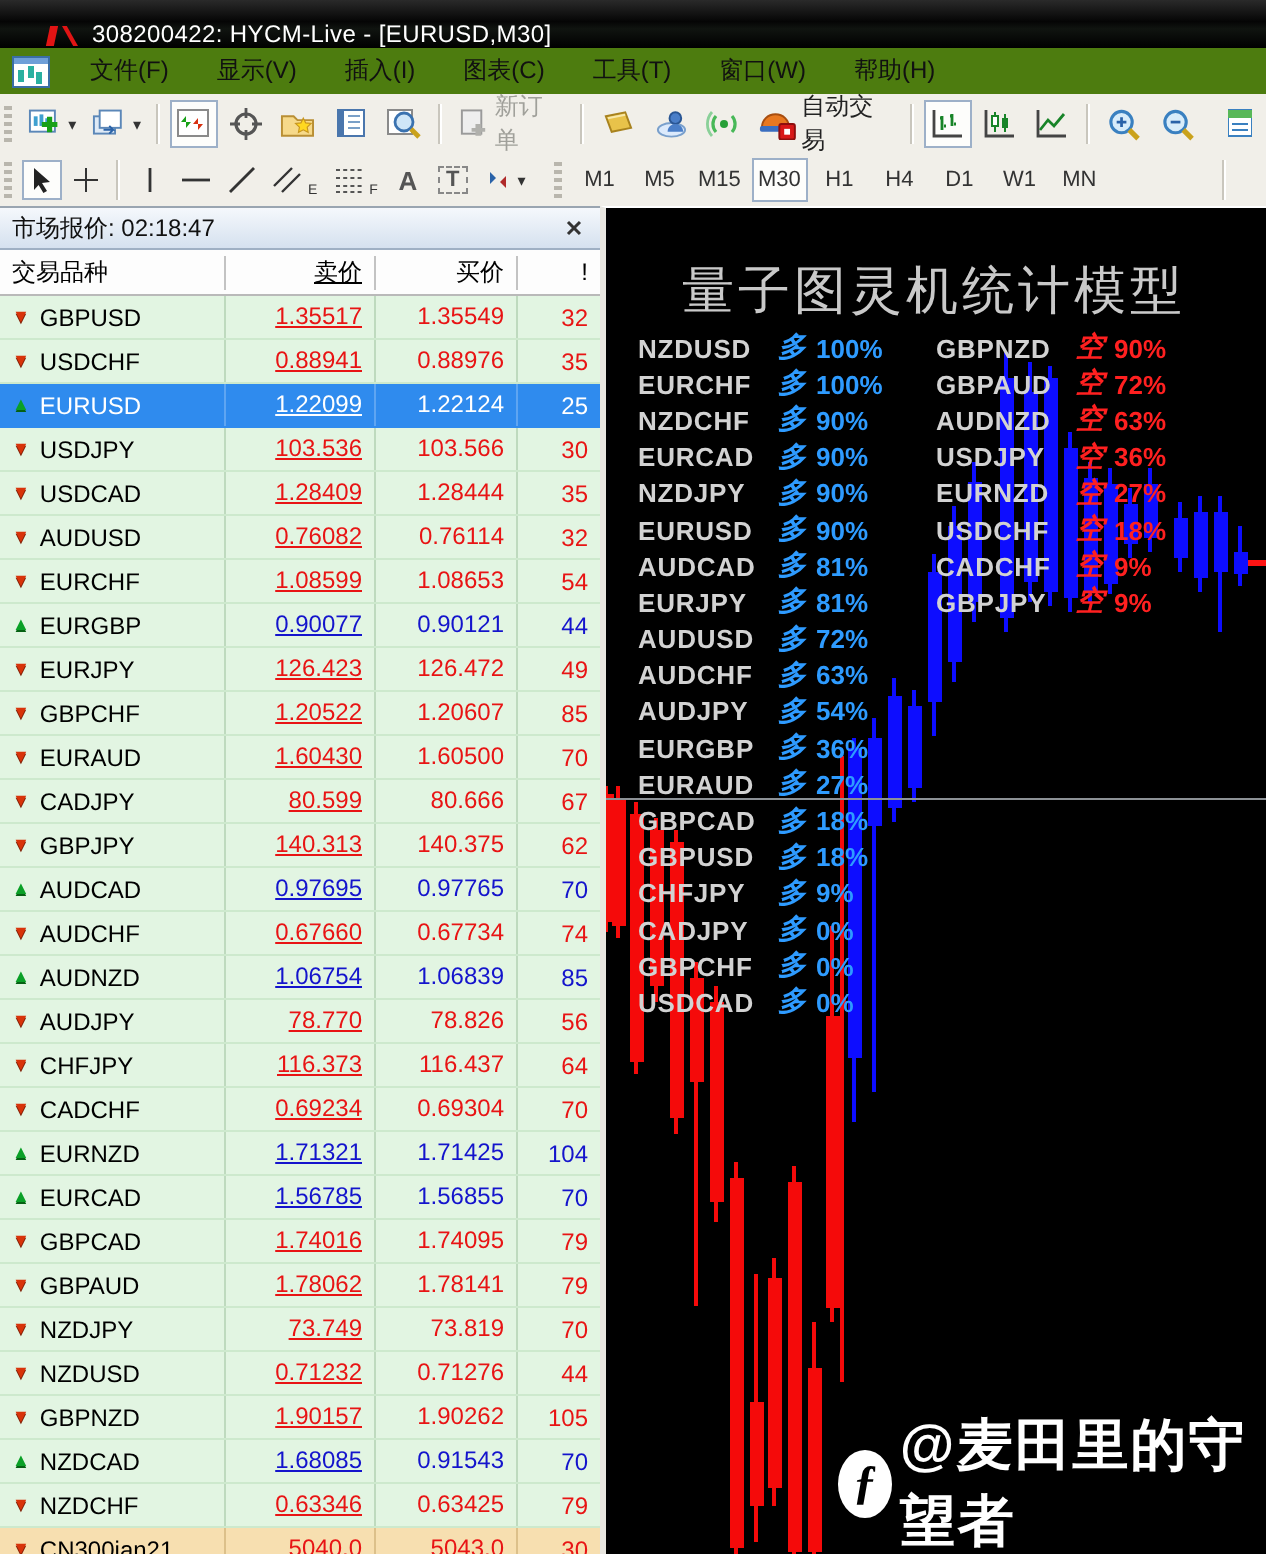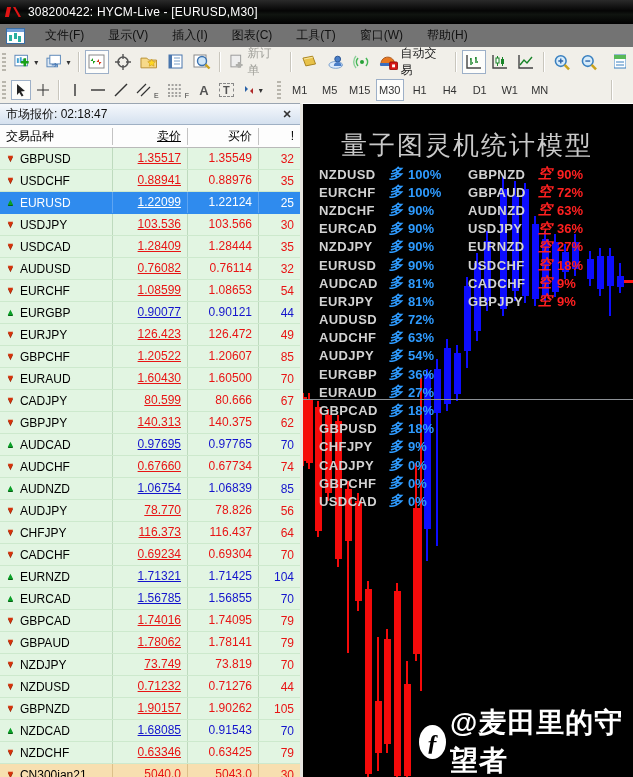--- a/index.html
+++ b/index.html
@@ -1,29 +1,29 @@
 <!DOCTYPE html>
 <html><head>
 <meta charset="utf-8">
 <style>
   html,body{margin:0;padding:0;}
   body{width:633px;height:777px;position:relative;overflow:hidden;
        font-family:"Liberation Sans",sans-serif;background:#ebe8e2;font-size:12px;}
   
   #titlebar{position:absolute;left:0;top:0;width:633px;height:24px;
     background:linear-gradient(180deg,#2a2a2a 0%,#050505 45%,#101410 60%,#000 100%);
-    color:#fff;display:flex;align-items:center;gap:6px;padding-left:6px;box-sizing:border-box;}
+    color:#fff;display:flex;align-items:flex-end;gap:6px;padding-left:24px;box-sizing:border-box;}
   .applogo{width:16px;height:12px;position:relative;flex:0 0 auto;}
   .applogo:before,.applogo:after{content:"";position:absolute;background:#e11414;}
   .applogo:before{left:0;top:1px;width:4px;height:10px;transform:skewX(-12deg);}
   .applogo:after{left:7px;top:1px;width:8px;height:10px;
     clip-path:polygon(0 0,30% 0,100% 100%,70% 100%);}
   #titlebar .t{font-size:12px;letter-spacing:.2px;}
   
-  #menubar{position:absolute;left:0;top:24px;width:633px;height:23px;background:#737373;
+  #menubar{position:absolute;left:0;top:24px;width:633px;height:23px;background:#4d7c0f;
     border-bottom:1px solid #d8d4ca;display:flex;align-items:center;color:#111;}
   .menuwin{width:17px;height:14px;margin:0 8px 0 6px;border:1px solid #3a6ea5;background:#fff;position:relative;}
   .menuwin:before{content:"";position:absolute;left:0;top:0;right:0;height:3px;background:#6f9fd8;}
   .menuwin:after{content:"";position:absolute;left:2px;bottom:2px;width:3px;height:6px;background:#2ab0a0;box-shadow:5px -2px 0 #2ab0a0,9px 1px 0 #2ab0a0;}
   .menu-item{padding:3px 12px;cursor:default;}
   
   #tb1{position:absolute;left:0;top:47px;width:633px;height:30px;background:#f1efe9;
     border-bottom:1px solid #e0ddd4;display:flex;align-items:center;}
   #tb2{position:absolute;left:0;top:77px;width:633px;height:26px;background:#f1efe9;
     border-bottom:2px solid #cfccc3;display:flex;align-items:center;}

